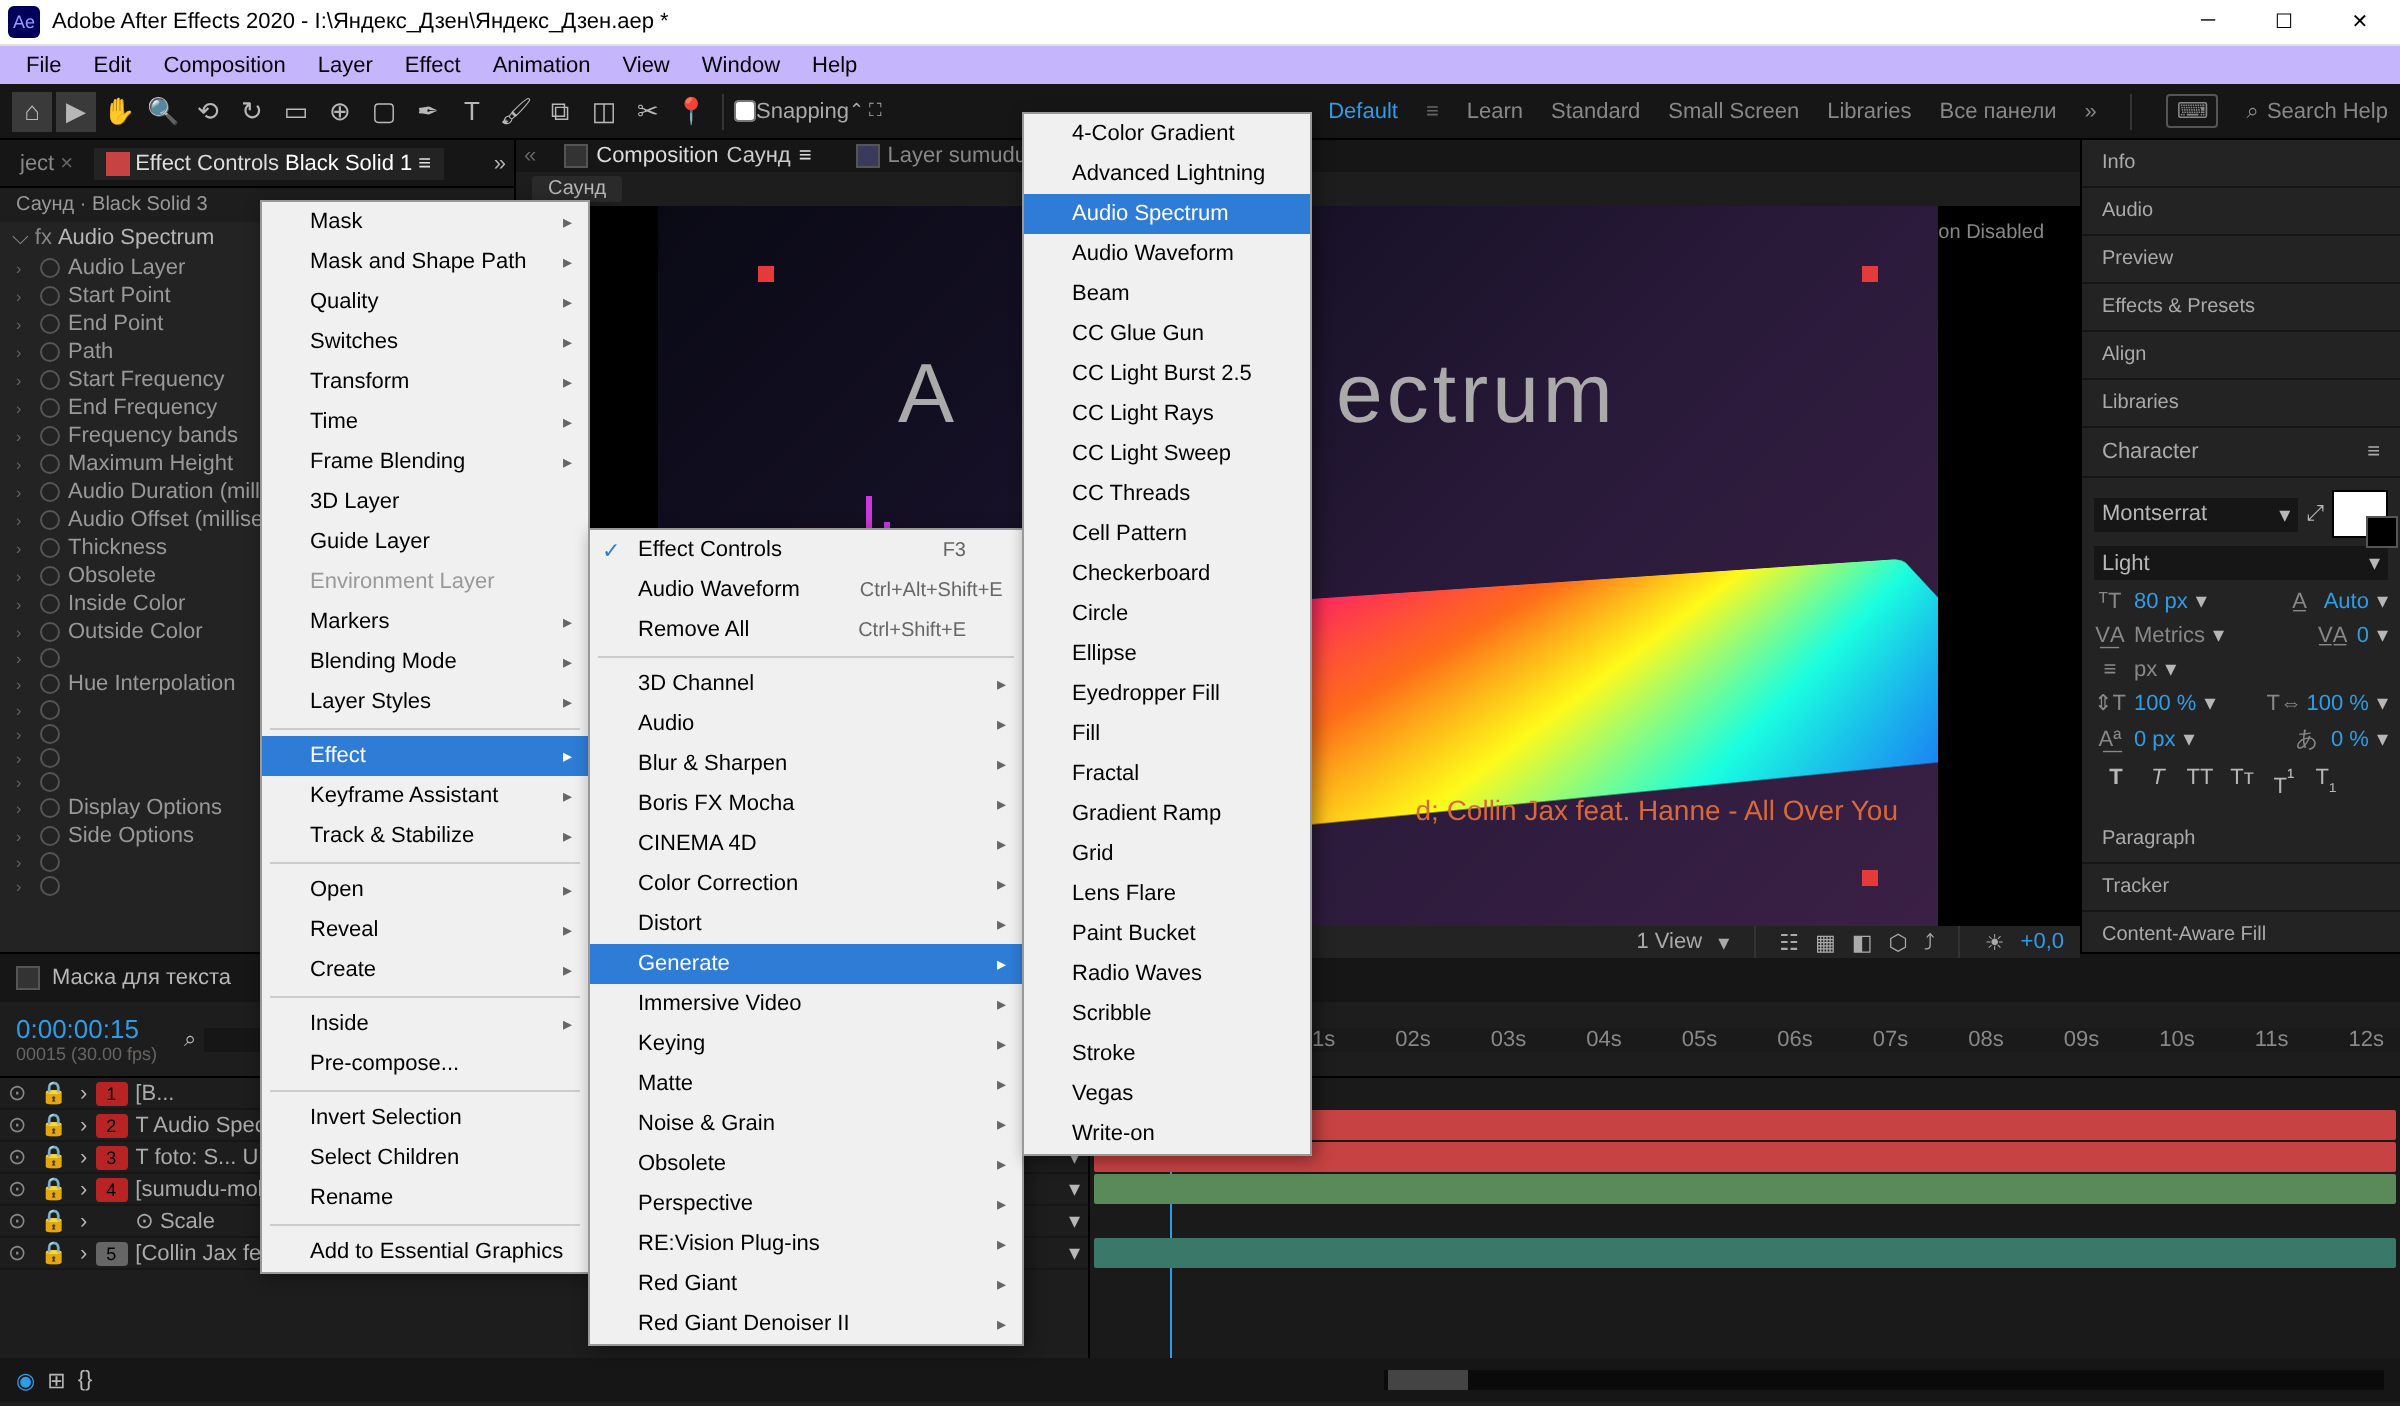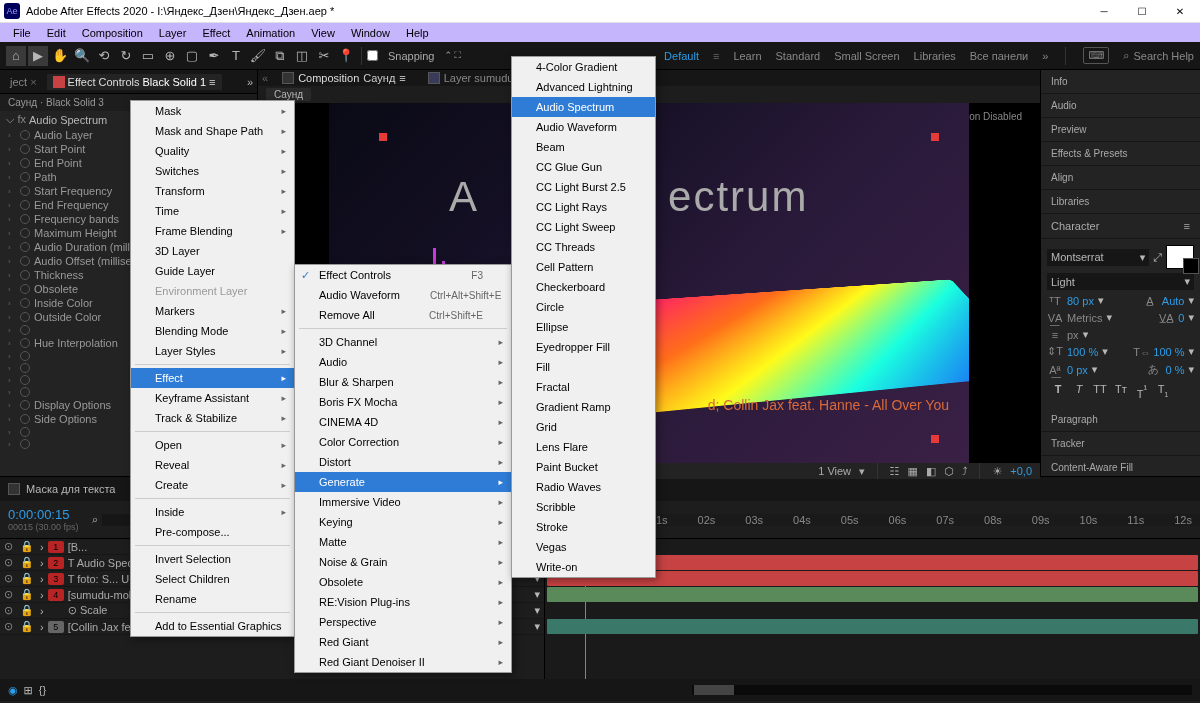--- a/index.html
+++ b/index.html
@@ -10,21 +10,21 @@
 .titlebar-controls{display:flex;gap:6px}
 .titlebar-controls span{width:32px;text-align:center;font-size:10px}
 .menubar{height:20px;background:#c4b5fd;display:flex;align-items:center;padding:0 6px;gap:2px;color:#000;border-top:1px solid #e0e0e0}
 .menubar span{padding:2px 7px}
 .toolbar{height:28px;background:#161616;display:flex;align-items:center;padding:0 6px;gap:2px;border-bottom:1px solid #000}
 .tool-icon{width:20px;height:20px;display:flex;align-items:center;justify-content:center;color:#b7b7b7;font-size:13px}
 .tool-icon.active{background:#3a3a3a}
 .tool-sep{width:1px;height:18px;background:#333;margin:0 3px}
 .toolbar-right{margin-left:auto;display:flex;align-items:center;gap:14px;font-size:11px;color:#888}
 .toolbar-right .active{color:#2e9ce6}
-.snapping{display:flex;gap:10px;color:#aaa}
+.snapping{display:flex;gap:0;color:#aaa}
 .snapping input{width:11px;height:11px}
 .search-box{display:flex;align-items:center;gap:4px;color:#888}
 .main{display:flex;height:406px}
 .left-panel{width:258px;background:#232323;border-right:1px solid #000;display:flex;flex-direction:column}
 .panel-tabs{height:24px;display:flex;align-items:center;background:#161616;padding:0 4px;gap:4px;font-size:10px;border-bottom:1px solid #000}
 .panel-tabs .tab{padding:2px 6px;color:#888;display:flex;align-items:center;gap:3px}
 .panel-tabs .tab.active{color:#ddd;background:#232323}
 .panel-tabs .close{color:#666}
 .fx-icon{width:12px;height:12px;background:#c74242;display:inline-block}
 .effect-header{padding:3px 8px;font-size:10px;color:#999;background:#1d1d1d}
@@ -743,24 +743,24 @@
     <div class="ctx-item sub">
       <span>Matte</span>
     </div>
     <div class="ctx-item sub">
       <span>Noise &amp; Grain</span>
     </div>
     <div class="ctx-item sub">
       <span>Obsolete</span>
     </div>
     <div class="ctx-item sub">
+      <span>Perspective</span>
+    </div>
+    <div class="ctx-item sub">
       <span>RE:Vision Plug-ins</span>
-    </div>
-    <div class="ctx-item sub">
-      <span>Perspective</span>
     </div>
     <div class="ctx-item sub">
       <span>Red Giant</span>
     </div>
     <div class="ctx-item sub">
       <span>Red Giant Denoiser II</span>
     </div>
   </div>
 <div class="ctx-menu menu3" id="ctx3">
     <div class="ctx-item">

